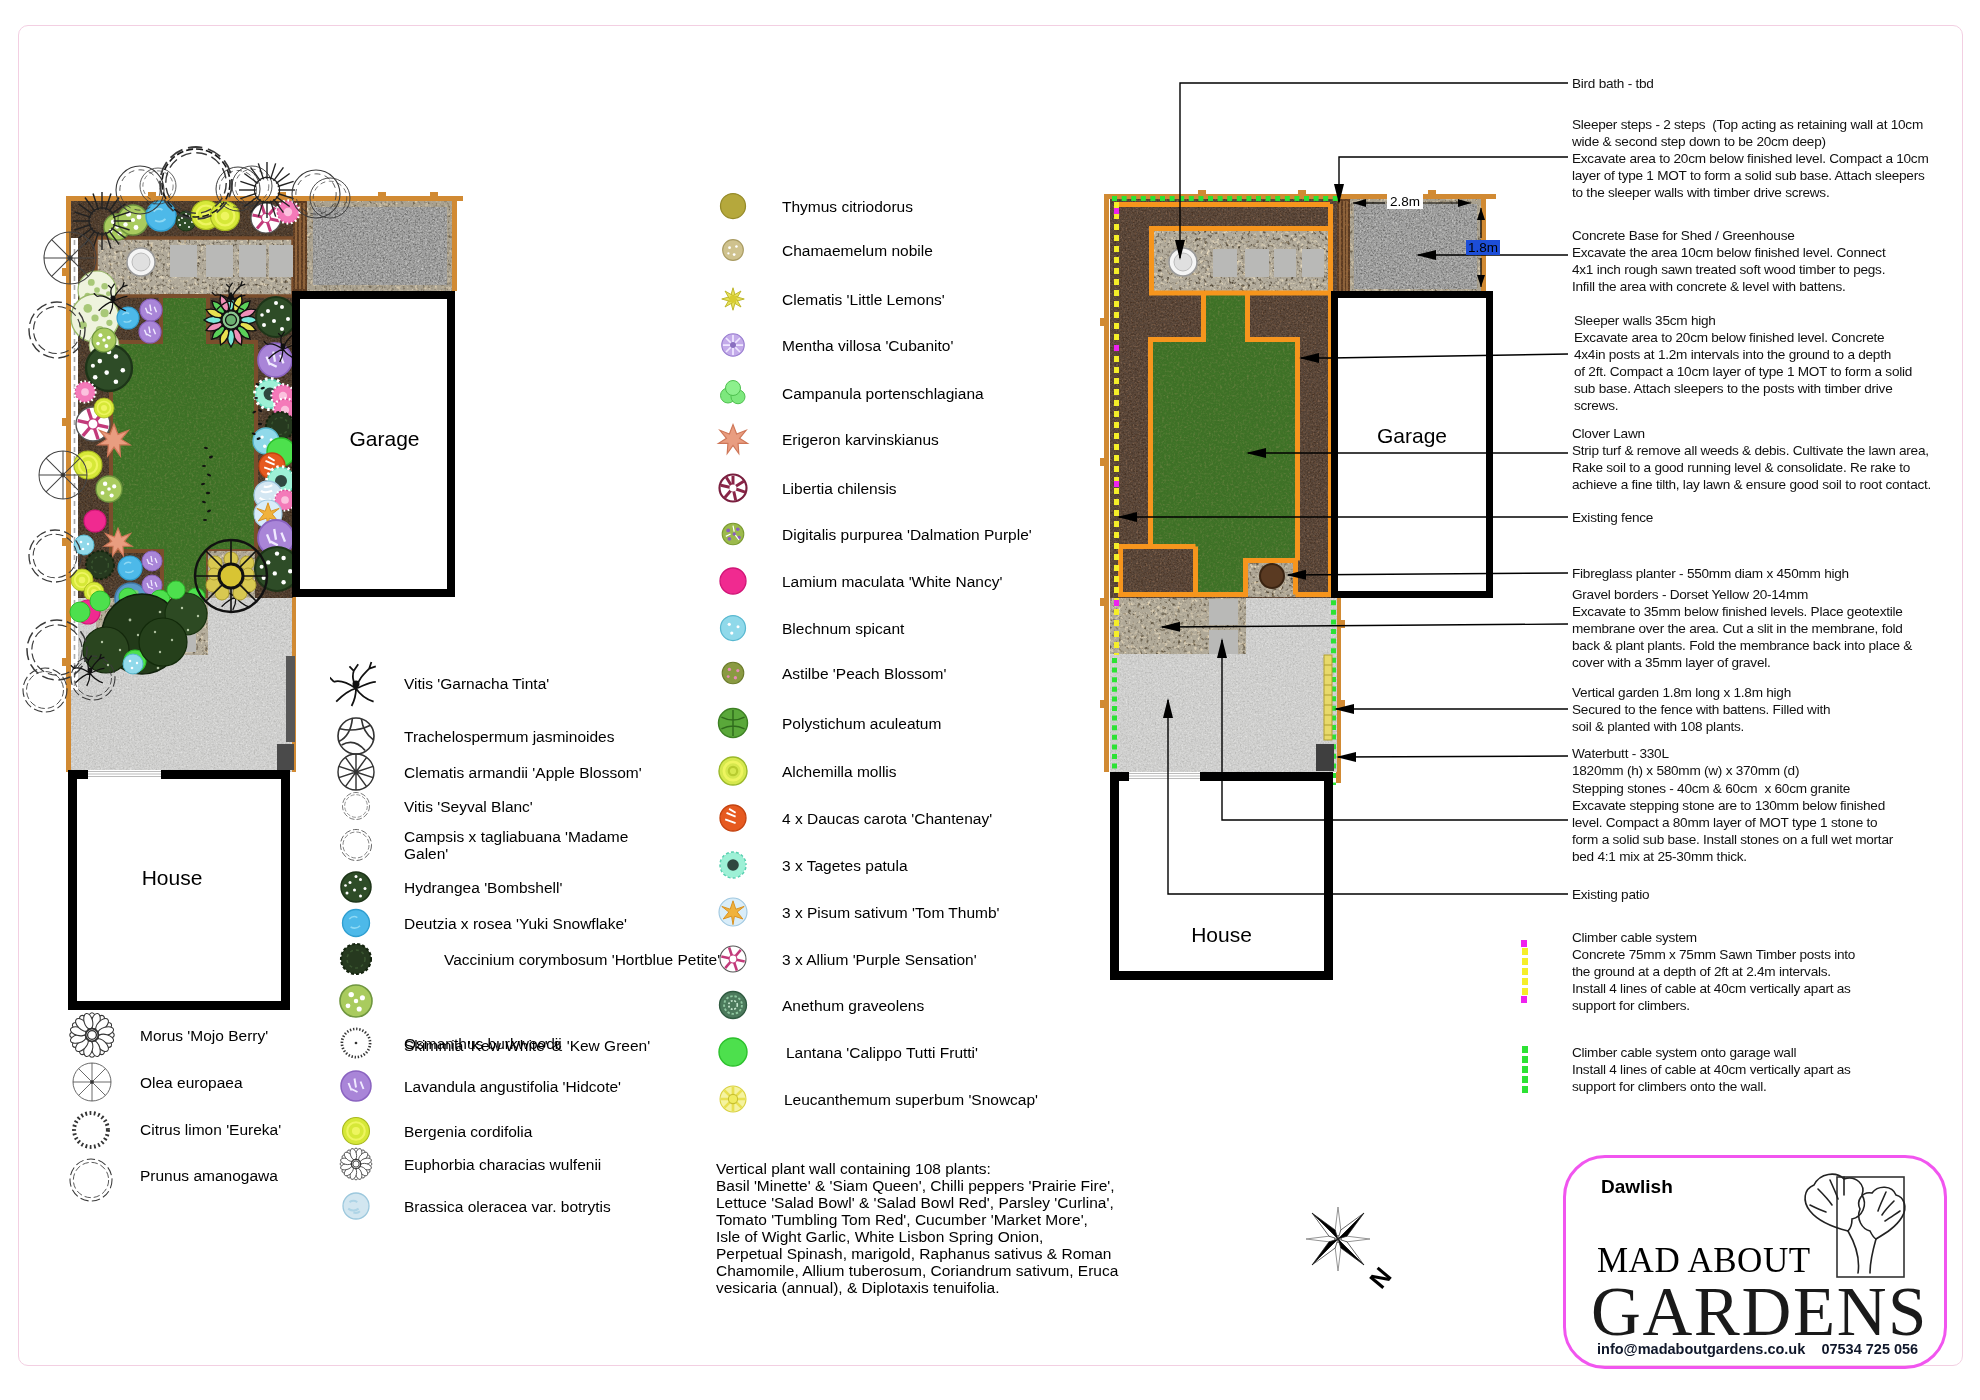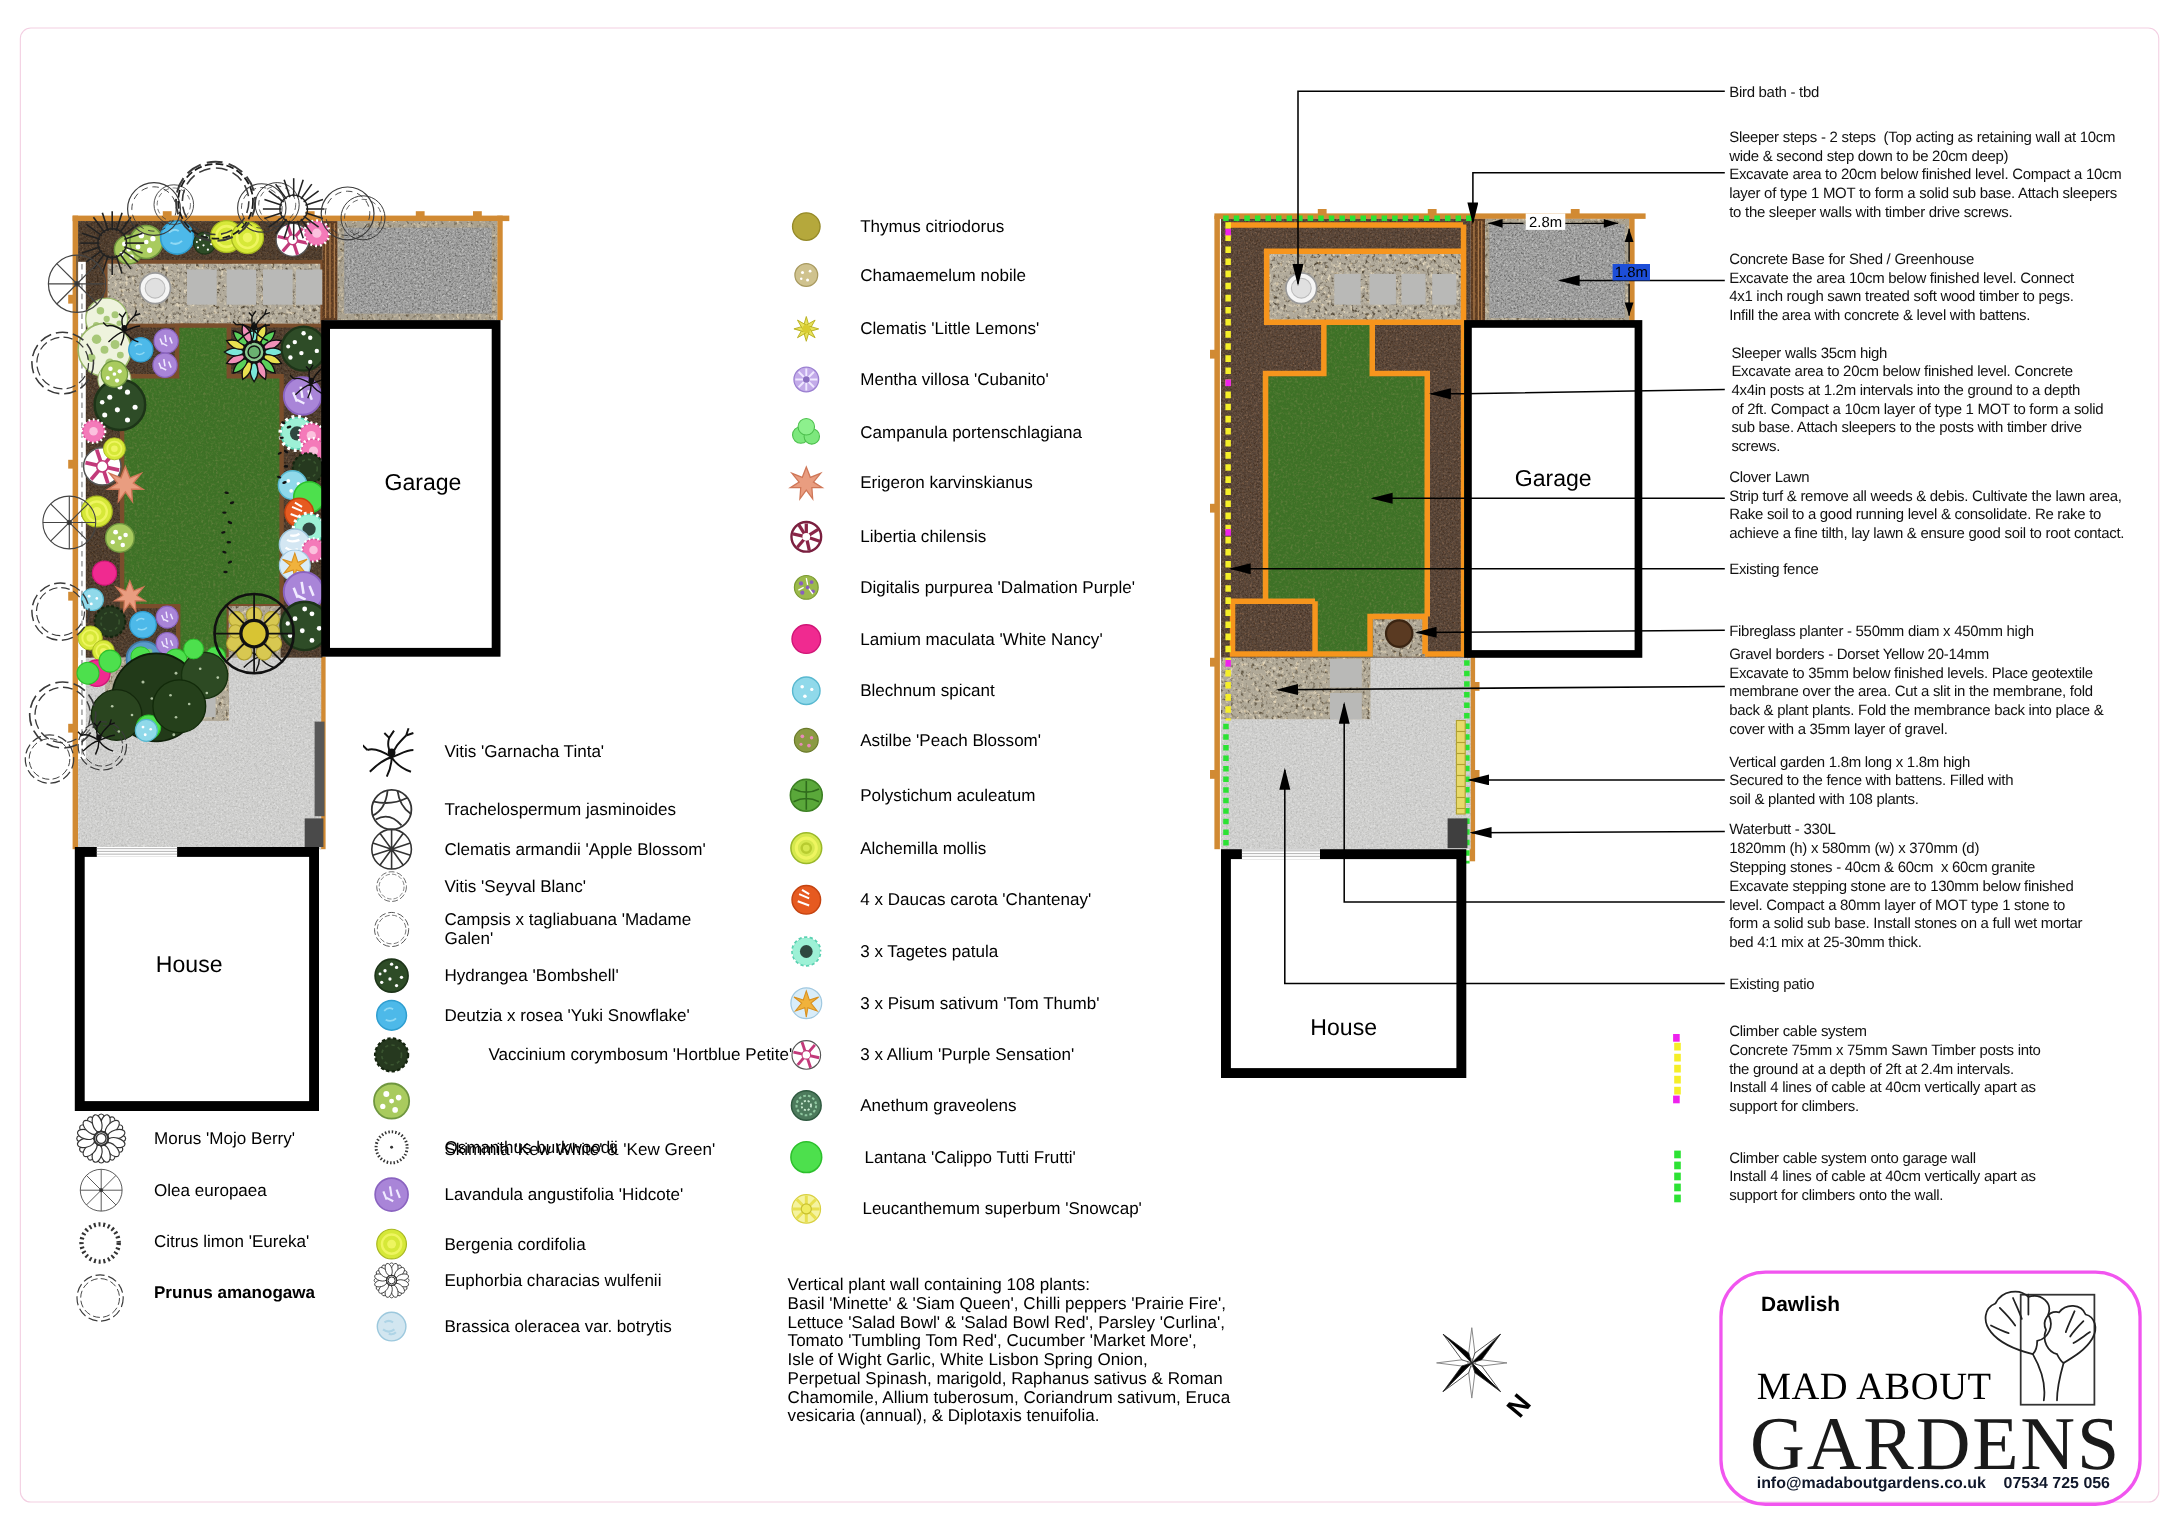--- a/index.html
+++ b/index.html
@@ -835,21 +835,21 @@
 
 <svg class="abs" style="left:60px;top:1000px" width="260" height="220" viewBox="60 1000 260 220">
 <use href="#pSpiky" transform="translate(92,1035) scale(2.1)"></use>
 <use href="#pSpoke" transform="translate(92,1082) scale(1.9)"></use>
 <use href="#pWreath" transform="translate(91,1130) scale(1.8)"></use>
 <use href="#pWavy" transform="translate(91,1180) scale(2.1)"></use>
 </svg>
 <div class="leg" style="left:140px;top:1027px;">Morus 'Mojo Berry'</div>
 <div class="leg" style="left:140px;top:1074px;">Olea europaea</div>
 <div class="leg" style="left:140px;top:1121px;">Citrus limon 'Eureka'</div>
-<div class="leg" style="left:140px;top:1167px;font-weight:bold;">Prunus amanogawa</div>
+<div class="leg" style="left:140px;top:1167px;">Prunus amanogawa</div>
 
 <svg class="abs" style="left:330px;top:655px" width="60" height="575" viewBox="330 655 60 575">
 <use href="#pVitis" transform="translate(356,684) scale(2.2)"></use>
 <use href="#pTrach" transform="translate(356,736) scale(1.8)"></use>
 <use href="#pClemA" transform="translate(356,772) scale(1.8)"></use>
 <use href="#pWavy" transform="translate(356,806) scale(1.35)"></use>
 <use href="#pWavy" transform="translate(356,845) scale(1.55)"></use>
 <use href="#pDark" transform="translate(356,887) scale(1.5)"></use>
 <use href="#pBlue" transform="translate(356,923) scale(1.35)"></use>
 <use href="#pVacc" transform="translate(356,959) scale(1.5)"></use>

